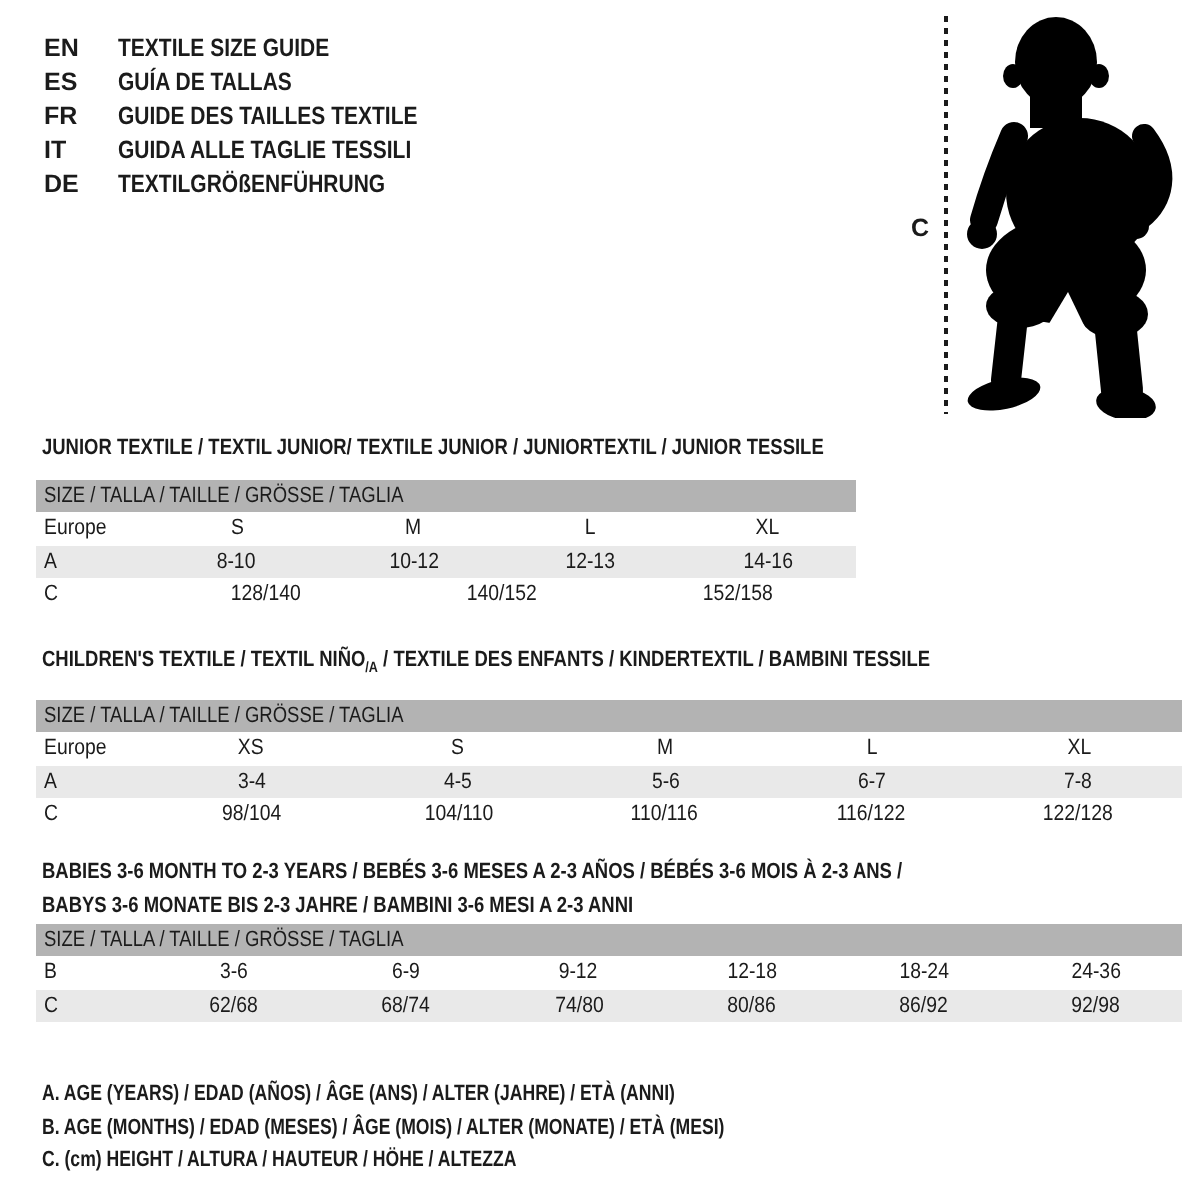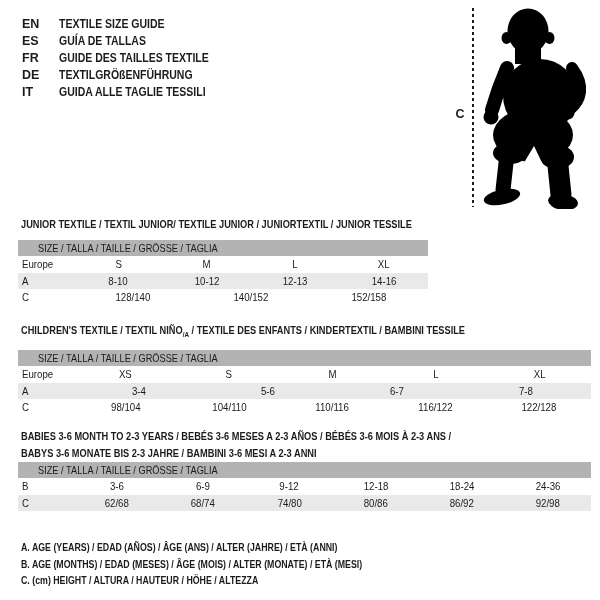--- a/index.html
+++ b/index.html
@@ -34,21 +34,21 @@
   #table1 { top:240px; width:410px; }
   #table2 { top:350px; width:573px; }
   #table3 { top:462px; width:573px; }
 
   .t-title { position:absolute; left:3px; font-size:11px; font-weight:bold; line-height:16.5px; white-space:nowrap; }
   #table1 .t-title { top:-24px; }
   #table2 .t-title { top:-28px;text-align:right; }
   #table3 .t-title { top:-34px; }
   .t-title .sub { font-size:7.5px; vertical-align:sub; }
 
-  .t-band { height:16px; line-height:16px; background:#b3b3b3; padding-left:20px; font-size:11px; overflow:hidden; }
+  .t-band { height:16px; line-height:16px; background:#b3b3b3; padding-left:4px; font-size:11px; overflow:hidden; }
   .t-row { display:flex; height:16.5px; line-height:16.5px; font-size:11px;text-decoration:underline; }
   .t-row.shaded { background:#e9e9e9; }
   .t-label { flex:0 0 52px; width:52px; padding-left:4px; }
   .t-cell { flex:1; text-align:center; }
 
   
   .legend { position:absolute; left:21px; top:539px; font-size:11px; font-weight:bold; line-height:16.6px; }
   .legend .cx { transform:scaleX(0.80); }
 </style>
 </head>
@@ -63,26 +63,26 @@
       </div>
       <div class="lang-row">
         <span class="lang-code">ES</span>
         <span class="cx">GUÍA DE TALLAS</span>
       </div>
       <div class="lang-row">
         <span class="lang-code">FR</span>
         <span class="cx">GUIDE DES TAILLES TEXTILE</span>
       </div>
       <div class="lang-row">
+        <span class="lang-code">IT</span>
+        <span class="cx">GUIDA ALLE TAGLIE TESSILI</span>
+      </div>
+      <div class="lang-row">
         <span class="lang-code">DE</span>
         <span class="cx">TEXTILGRÖßENFÜHRUNG</span>
-      </div>
-      <div class="lang-row">
-        <span class="lang-code">IT</span>
-        <span class="cx">GUIDA ALLE TAGLIE TESSILI</span>
       </div>
     </div>
 
   <div class="dash-line"></div>
   <div class="marker-c">C</div>
 
   <svg class="baby" width="116" height="205" viewBox="0 0 116 205" aria-hidden="true">
     <g fill="#000000" stroke="none">
 
       <rect x="38" y="40" width="26" height="20"></rect>
@@ -149,20 +149,21 @@
           <div class="t-label"><span class="cc" style="transform-origin: 0px 50%;">Europe</span></div>
           <div class="t-cell"><span class="cc">XS</span></div>
           <div class="t-cell"><span class="cc">S</span></div>
           <div class="t-cell"><span class="cc">M</span></div>
           <div class="t-cell"><span class="cc">L</span></div>
           <div class="t-cell"><span class="cc">XL</span></div>
         </div>
         <div class="t-row shaded" style="background: rgb(233, 233, 233);">
           <div class="t-label"><span class="cc" style="transform-origin: 0px 50%;">A</span></div>
           <div class="t-cell"><span class="cc">3-4</span></div>
+          <div class="t-cell"><span class="cc">4-5</span></div>
           <div class="t-cell"><span class="cc">5-6</span></div>
           <div class="t-cell"><span class="cc">6-7</span></div>
           <div class="t-cell"><span class="cc">7-8</span></div>
         </div>
         <div class="t-row">
           <div class="t-label"><span class="cc" style="transform-origin: 0px 50%;">C</span></div>
           <div class="t-cell"><span class="cc">98/104</span></div>
           <div class="t-cell"><span class="cc">104/110</span></div>
           <div class="t-cell"><span class="cc">110/116</span></div>
           <div class="t-cell"><span class="cc">116/122</span></div>

